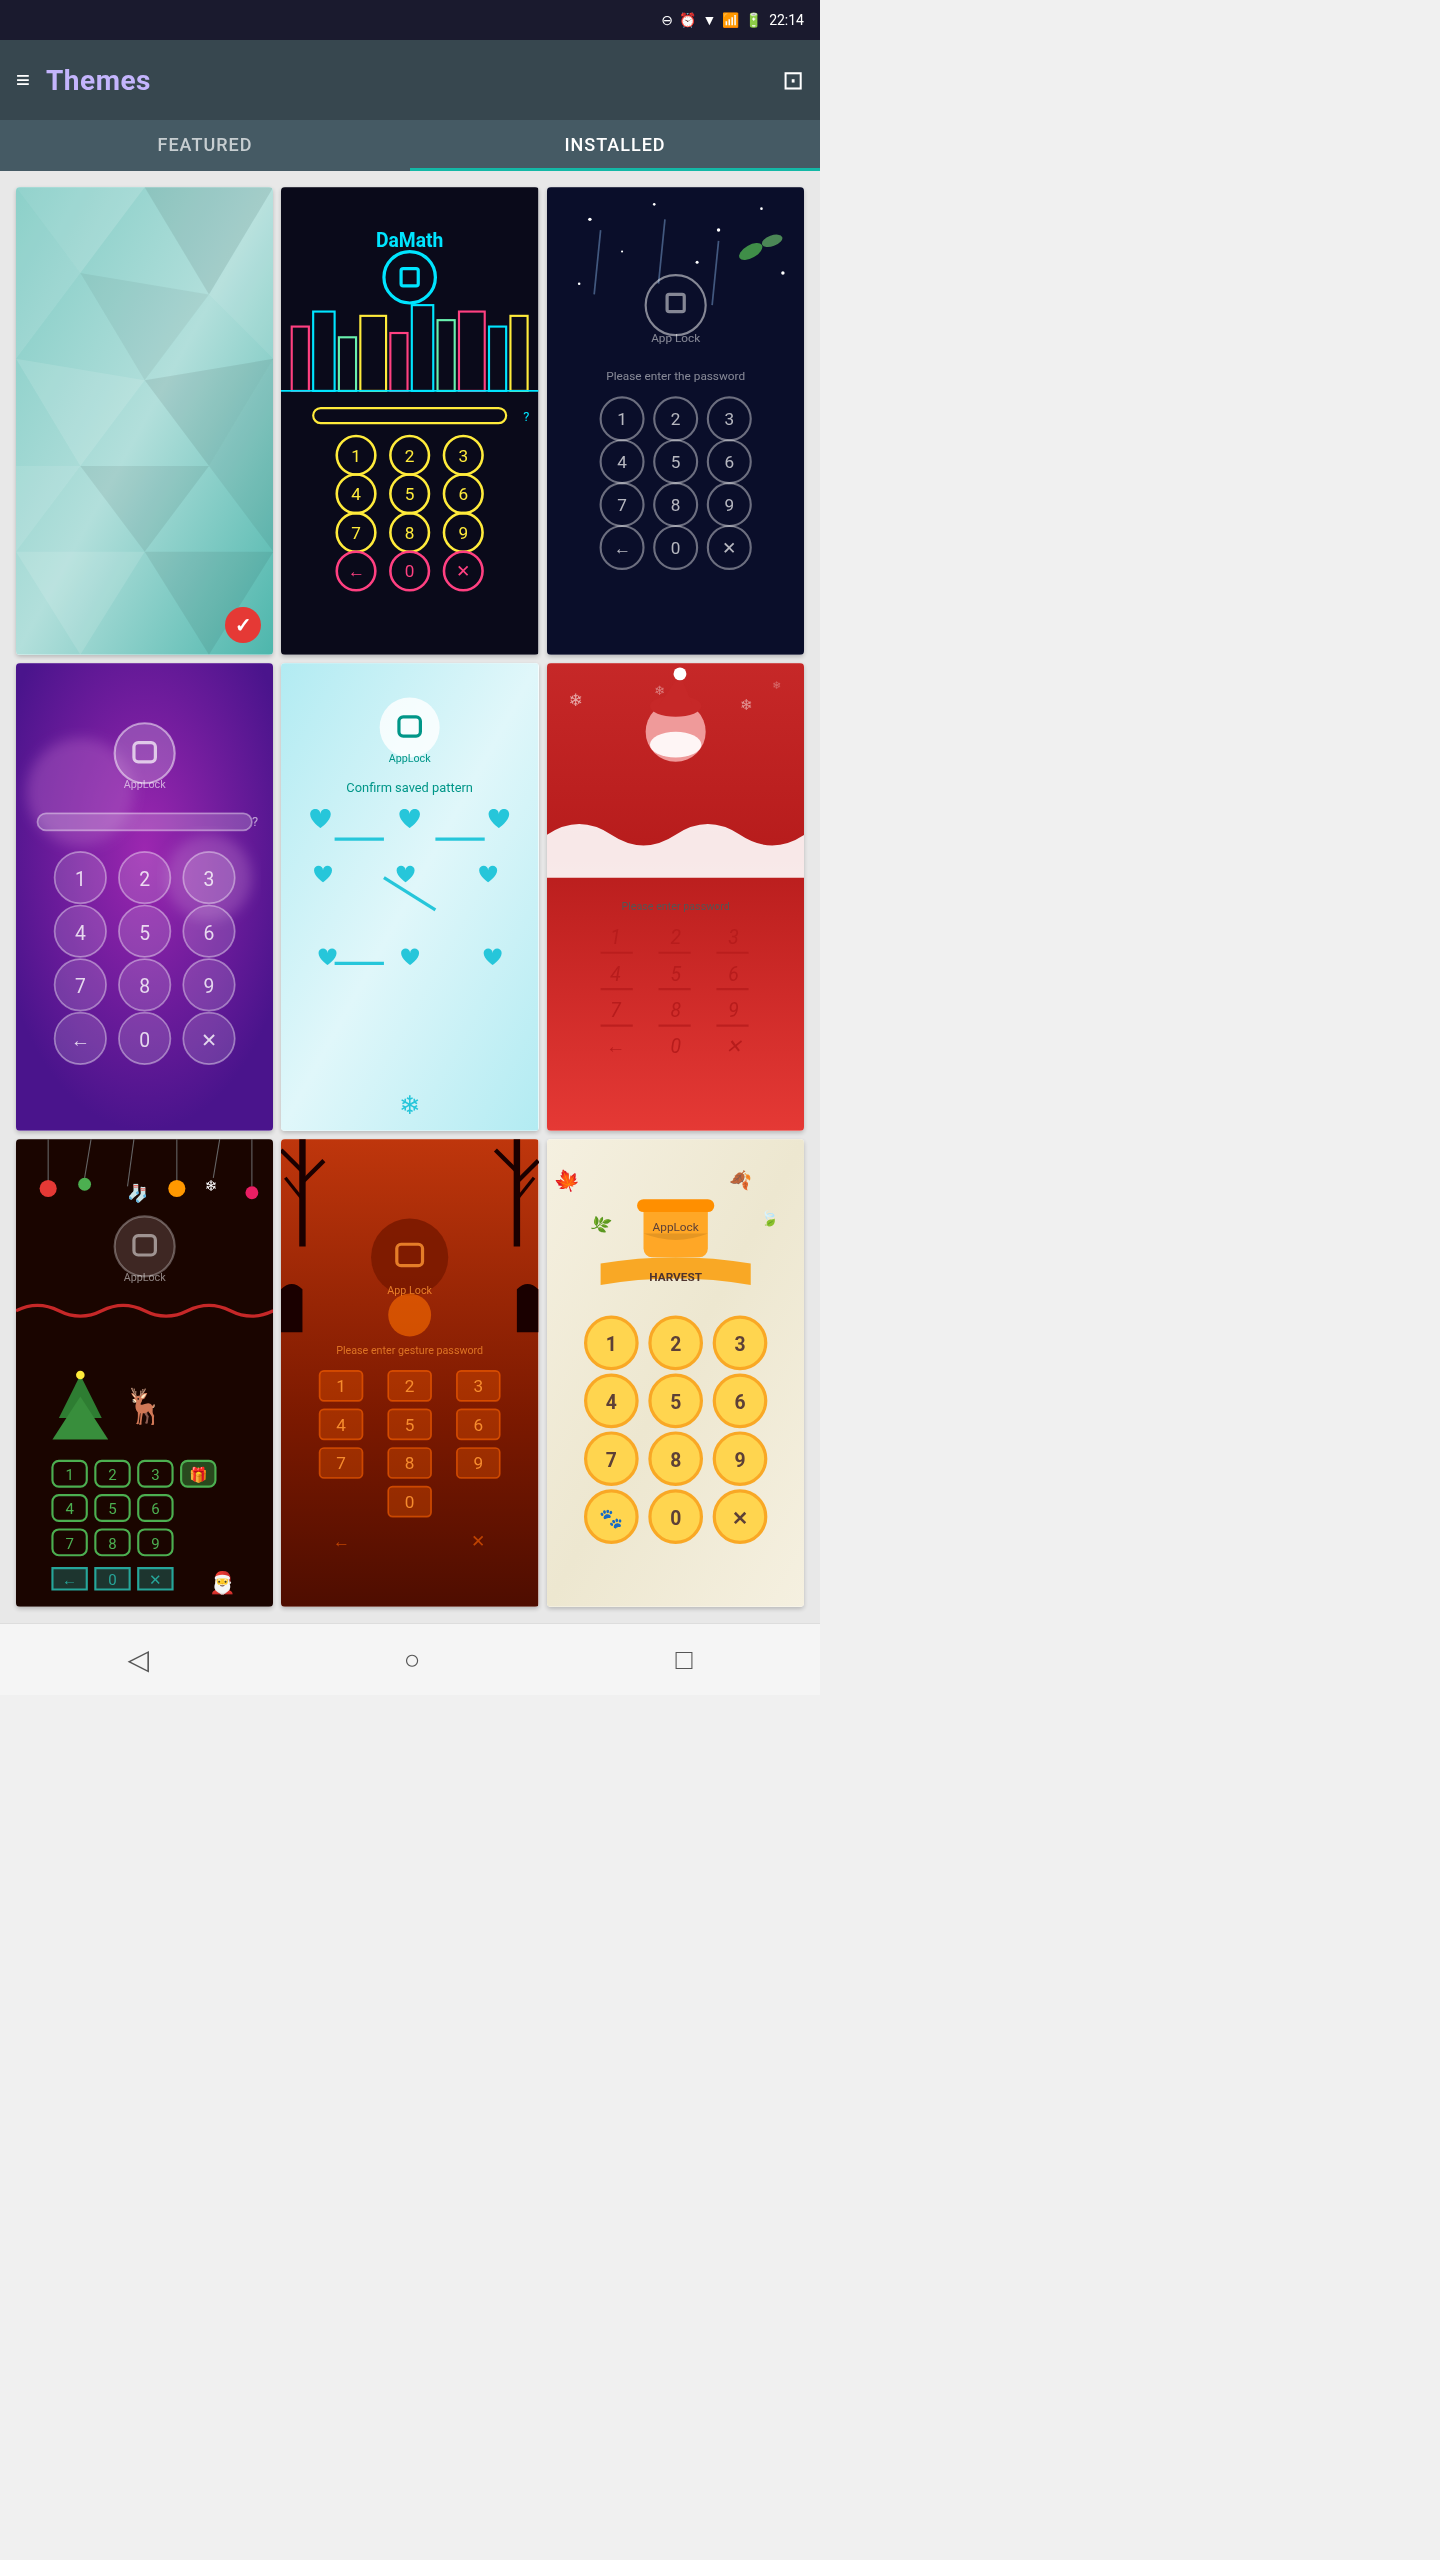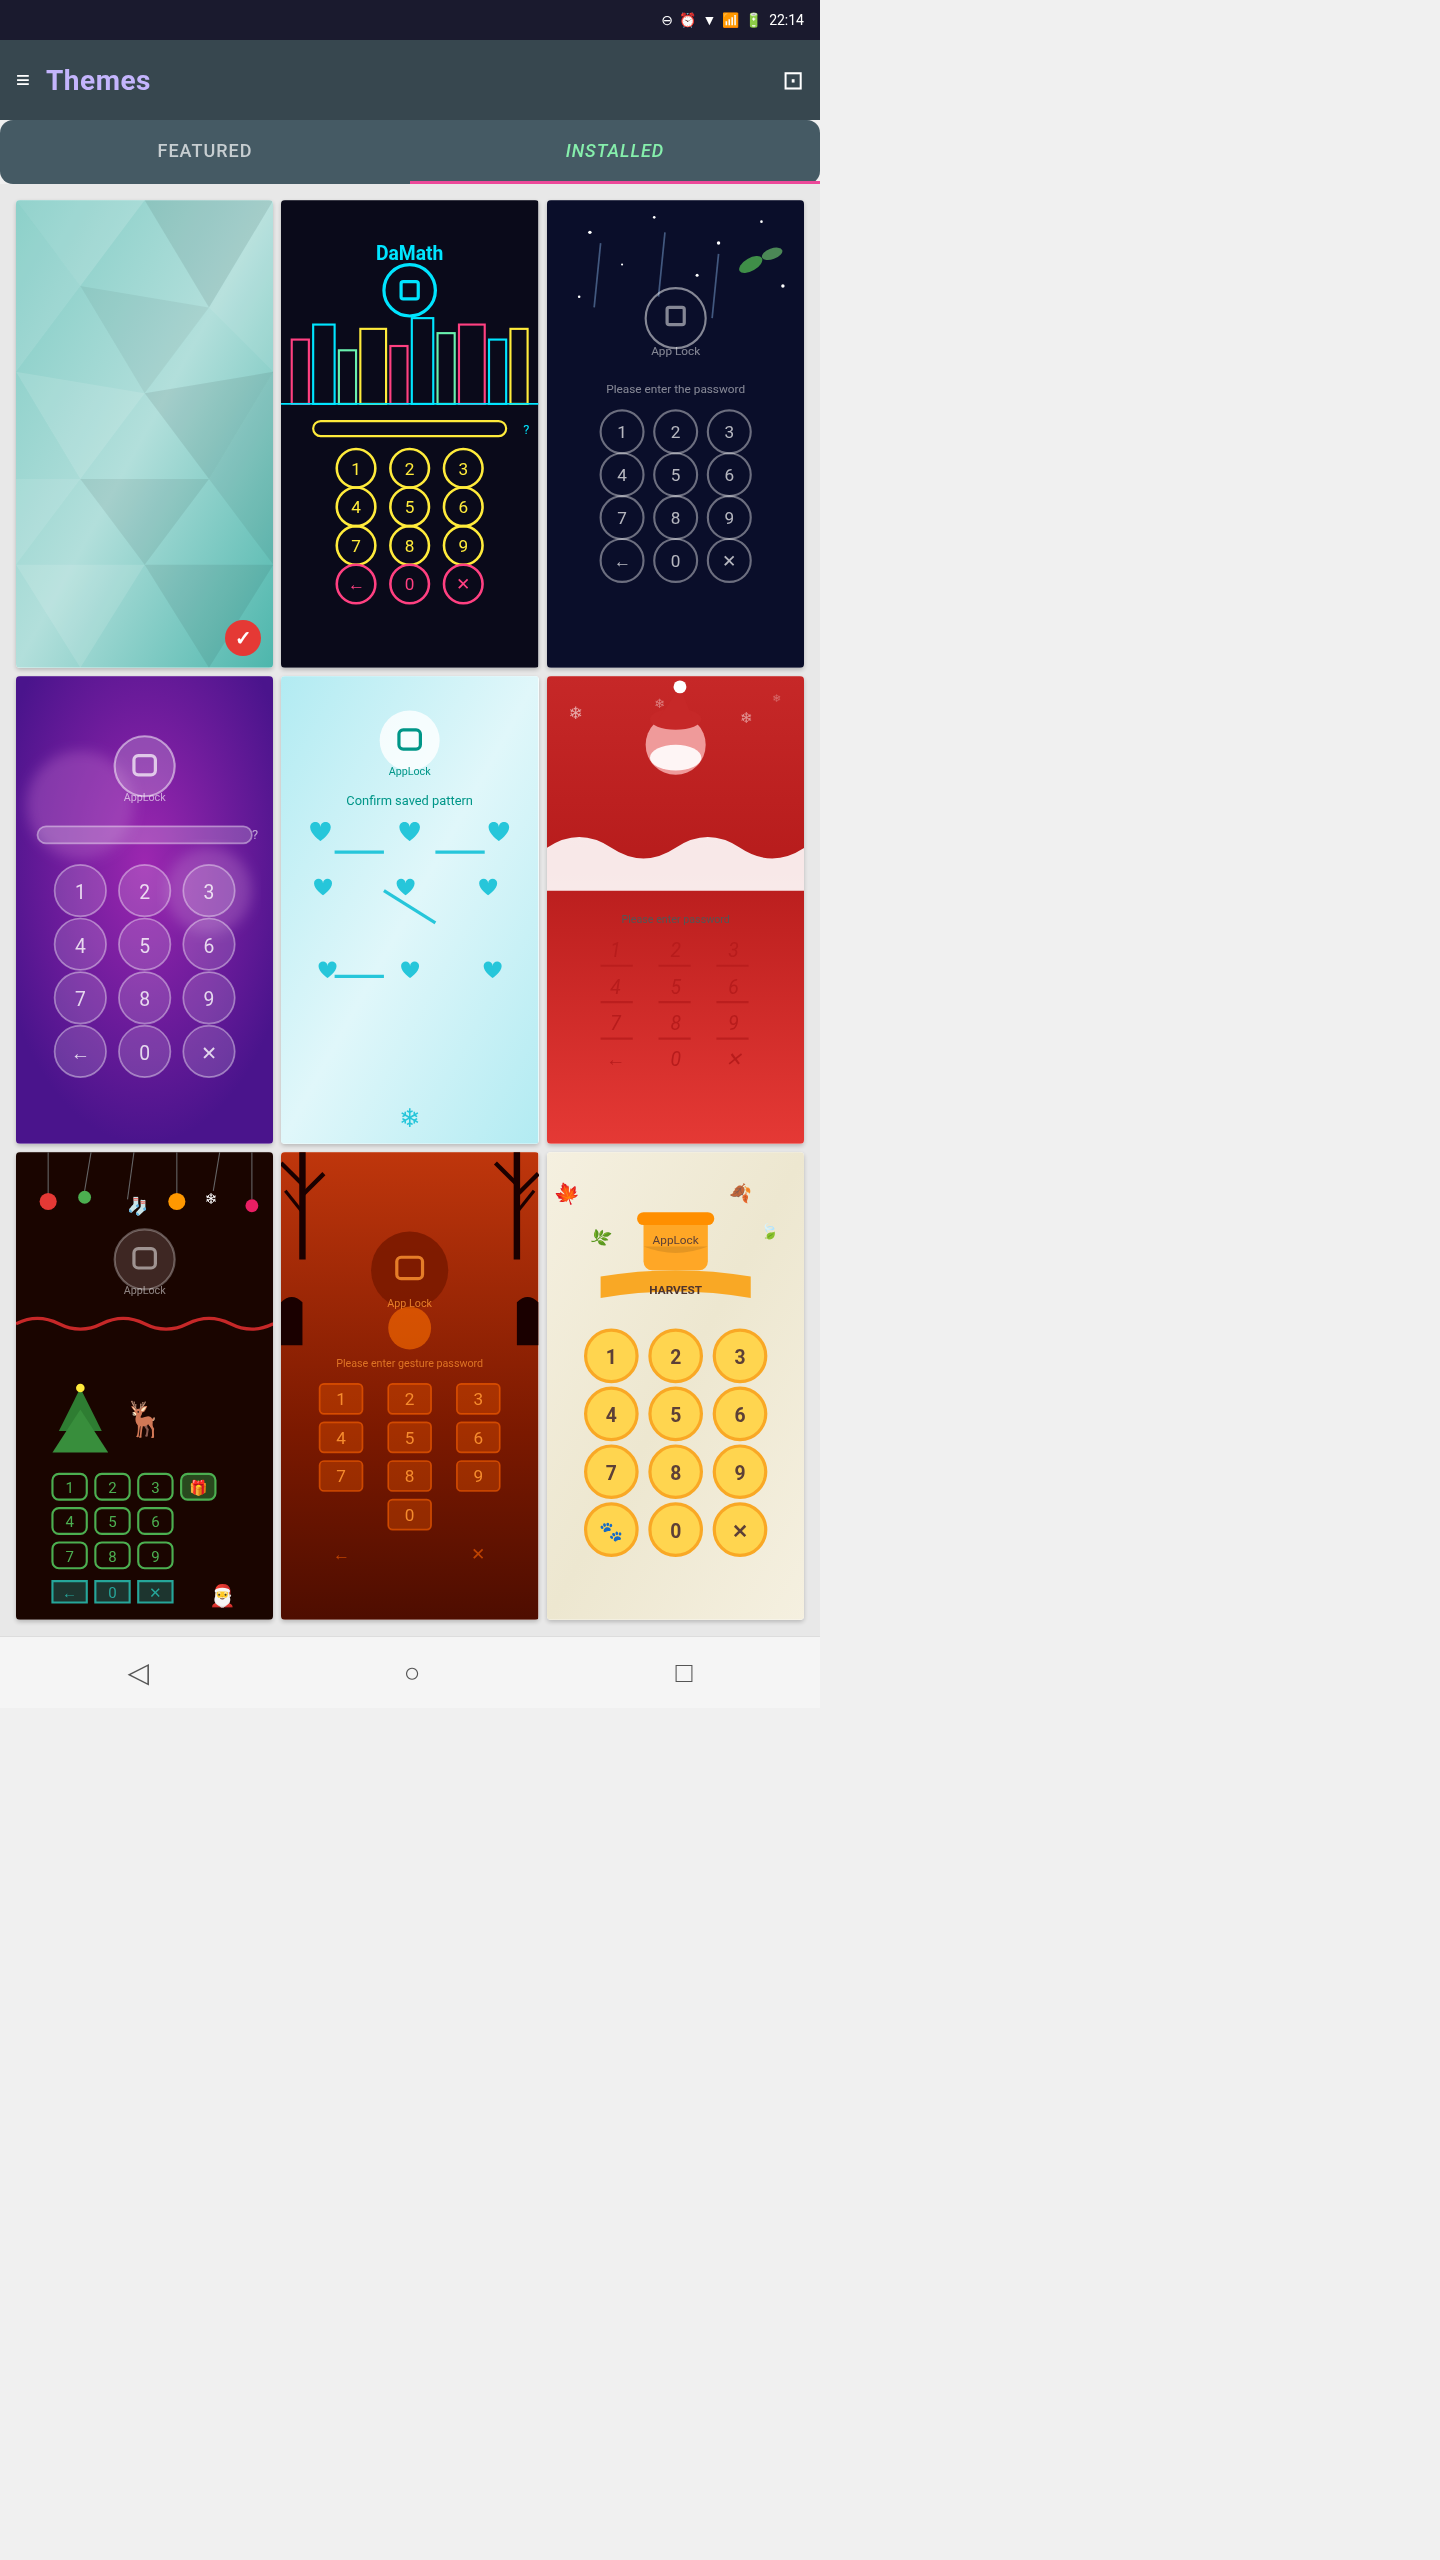--- a/index.html
+++ b/index.html
@@ -66,42 +66,40 @@
     .crop-icon {
       color: white;
       font-size: 26px;
       cursor: pointer;
     }
 
     
     .tabs {
       background: #455a64;
       display: flex;
-      height: 64px;
-      border-radius: 13px;
+      height: 51px;
     }
 
     .tab {
       flex: 1;
       display: flex;
       align-items: center;
       justify-content: center;
       color: rgba(255,255,255,0.7);
       font-size: 18px;
       font-weight: 500;
       letter-spacing: 1px;
       cursor: pointer;
       border-bottom: 3px solid transparent;
       position: relative;
     }
 
     .tab.active {
-      color: #86efac;
-      border-bottom: 3px solid #ec4899;
-      font-style: italic;
+      color: #ffffff;
+      border-bottom: 3px solid #14b8a6;
     }
 
     
     .theme-grid {
       padding: 16px;
       display: grid;
       grid-template-columns: repeat(3, 1fr);
       gap: 8px;
       background: #e8e8e8;
     }

